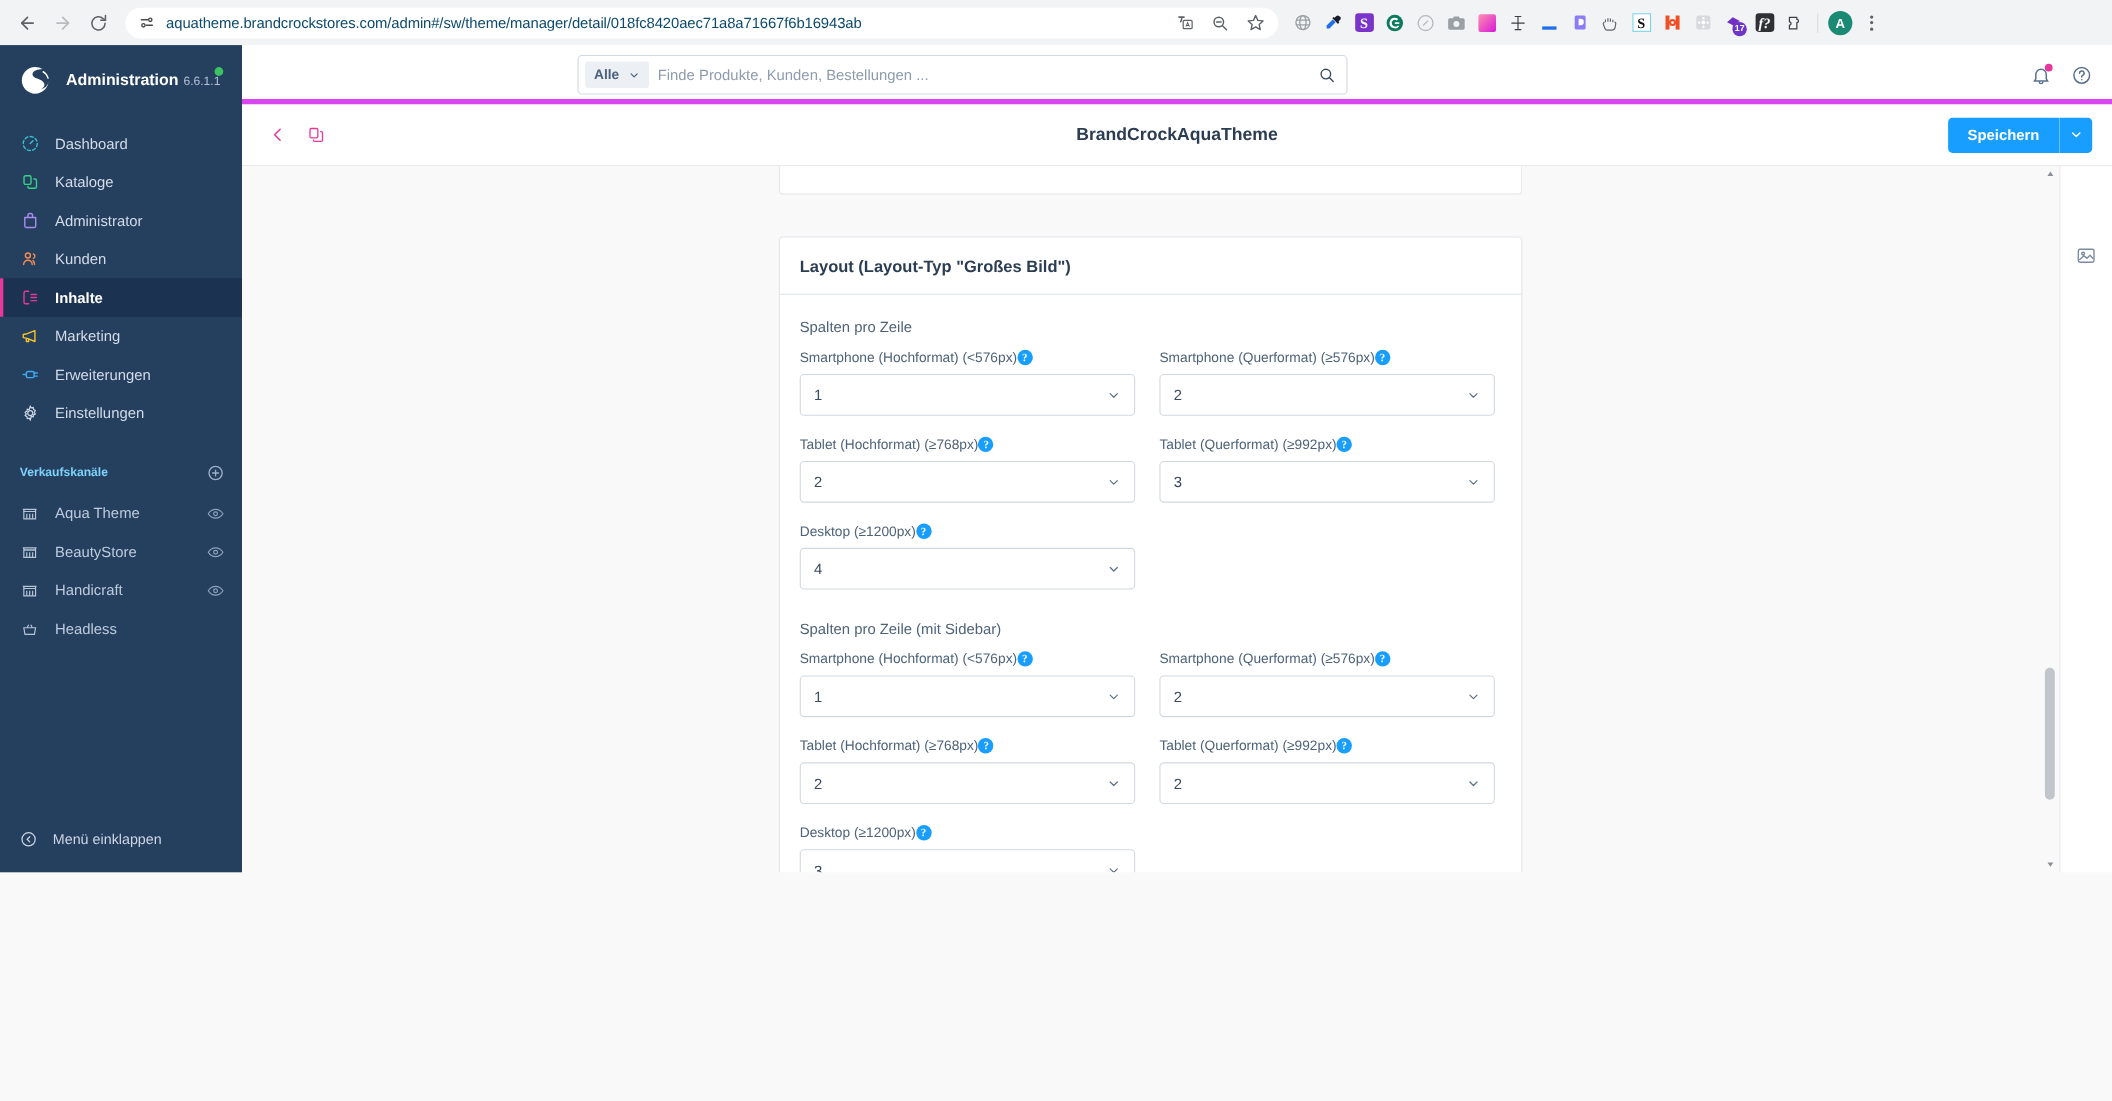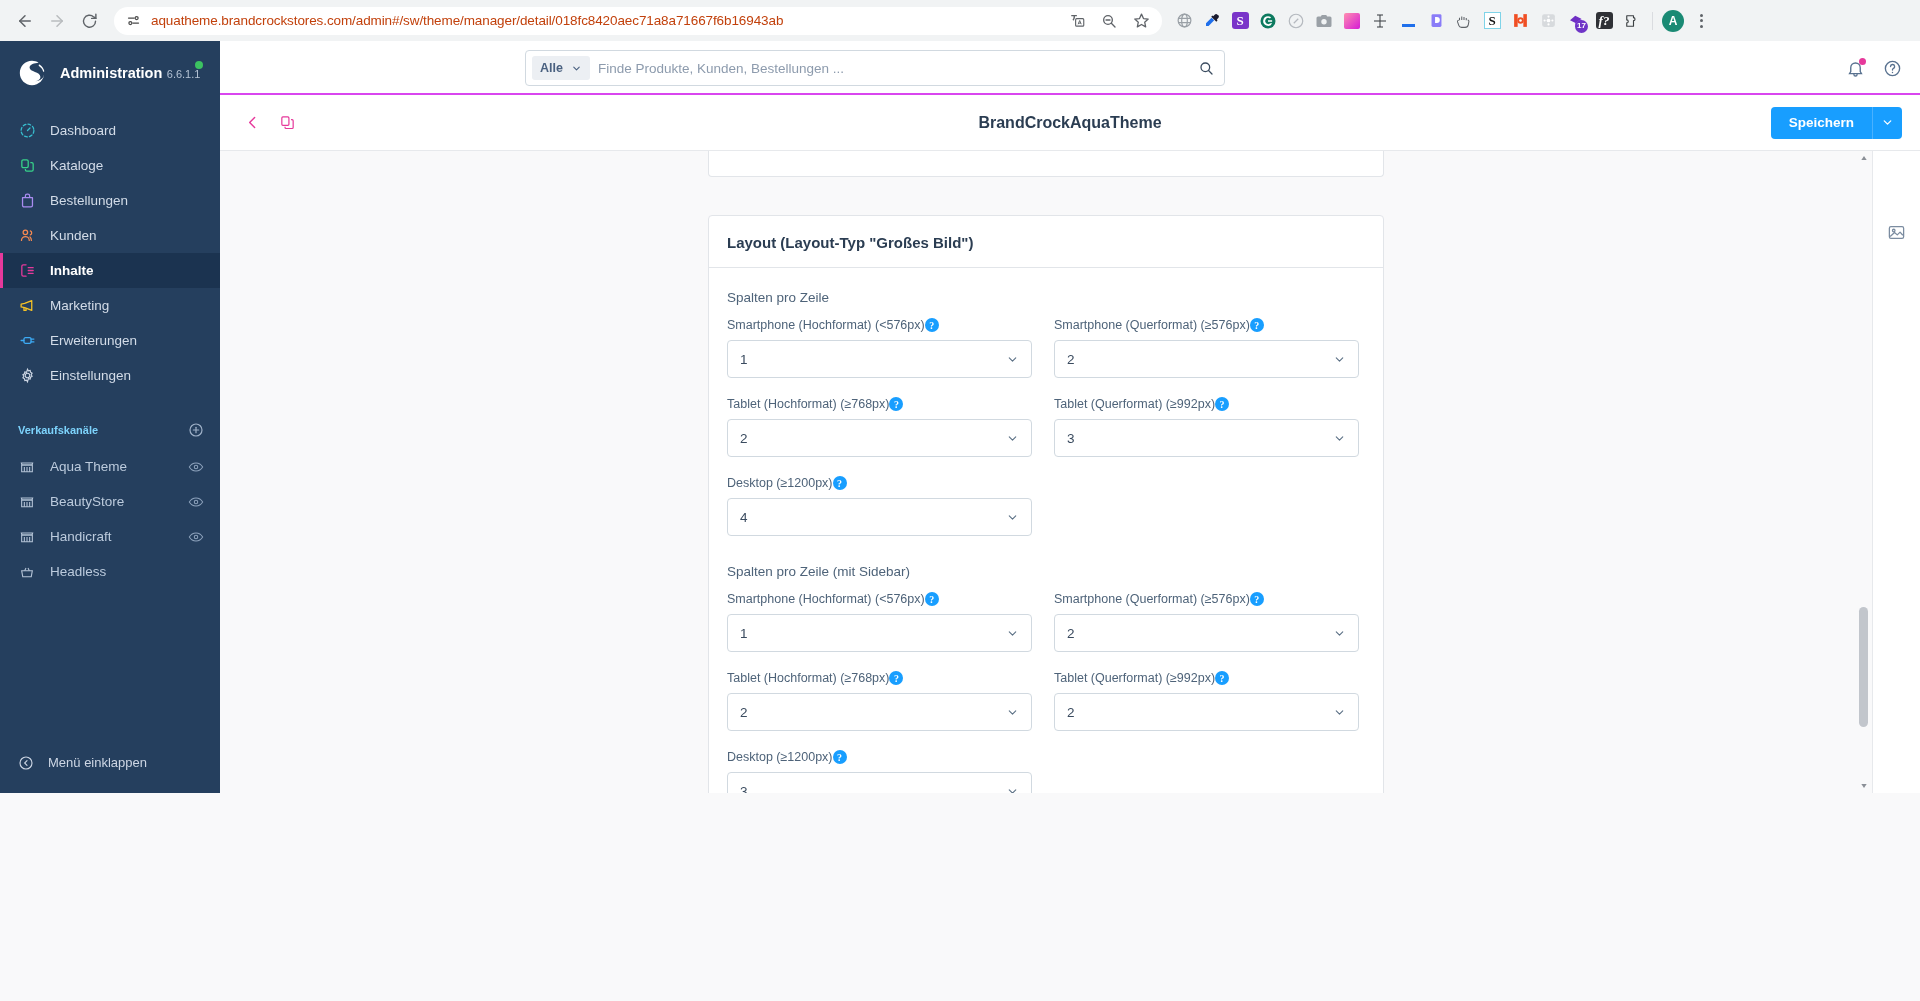--- a/index.html
+++ b/index.html
@@ -39,21 +39,21 @@
     border-radius: 14px;
     display: flex; align-items: center;
     padding: 0 10px 0 12px;
     gap: 10px;
     position: relative;
   }
   .omnibox .site-ctrl { color: #4a4a4a; display: flex; align-items: center; flex: 0 0 auto; }
   .omnibox .url {
     flex: 1 1 auto;
     font-size: 13.5px;
-    color: #c2410c;
+    color: #0c4a6e;
     white-space: nowrap; overflow: hidden;
     letter-spacing: -0.1px;
   }
   .omnibox .obx-icon {
     flex: 0 0 auto;
     width: 22px; height: 22px;
     display: flex; align-items: center; justify-content: center;
     color: #5f6368;
   }
 
@@ -195,21 +195,21 @@
   .user-meta .n { font-size: 12.5px; font-weight: bold; color: #ffffff; }
   .user-meta .r { font-size: 12px; color: #f0a020; }
   .user-chev { color: #cdd6e4; display: flex; }
 
   
   .main { flex: 1 1 auto; display: flex; flex-direction: column; background: #f9f9fa; min-width: 0; }
 
   .topbar {
     height: 54px; flex: 0 0 54px;
     background: #ffffff;
-    border-bottom: 2px solid #d946ef;
+    border-bottom: 5px solid #d946ef;
     display: flex; align-items: center;
     position: relative;
   }
   .search-wrap {
     position: absolute; left: 305px; top: 9px;
     width: 700px; height: 36px;
     border: 1px solid #d1d9e0;
     border-radius: 4px;
     background: #ffffff;
     display: flex; align-items: center;
@@ -575,21 +575,21 @@
         </span>
         <span>Kataloge</span>
       </div>
       <div class="nav-item">
         <span class="ic">
           <svg width="17" height="17" viewBox="0 0 24 24" fill="none" stroke="#a98cf0" stroke-width="1.8" stroke-linejoin="round">
               <path d="M5 8h14v11a2 2 0 0 1-2 2H7a2 2 0 0 1-2-2z"></path>
               <path d="M9 8V5.5A2.5 2.5 0 0 1 11.5 3h1A2.5 2.5 0 0 1 15 5.5V8"></path>
             </svg>
         </span>
-        <span>Bestellungen</span>
+        <span>Administrator</span>
       </div>
       <div class="nav-item">
         <span class="ic">
           <svg width="17" height="17" viewBox="0 0 24 24" fill="none" stroke="#f58a52" stroke-width="1.8" stroke-linecap="round">
               <circle cx="9" cy="7.5" r="3.2"></circle>
               <path d="M3.5 19c0-3.2 2.5-5.5 5.5-5.5s5.5 2.3 5.5 5.5"></path>
               <path d="M16 5.5a3 3 0 0 1 0 5.6M17.5 19c0-2.3-.8-4-2-5"></path>
             </svg>
         </span>
         <span>Kunden</span>

